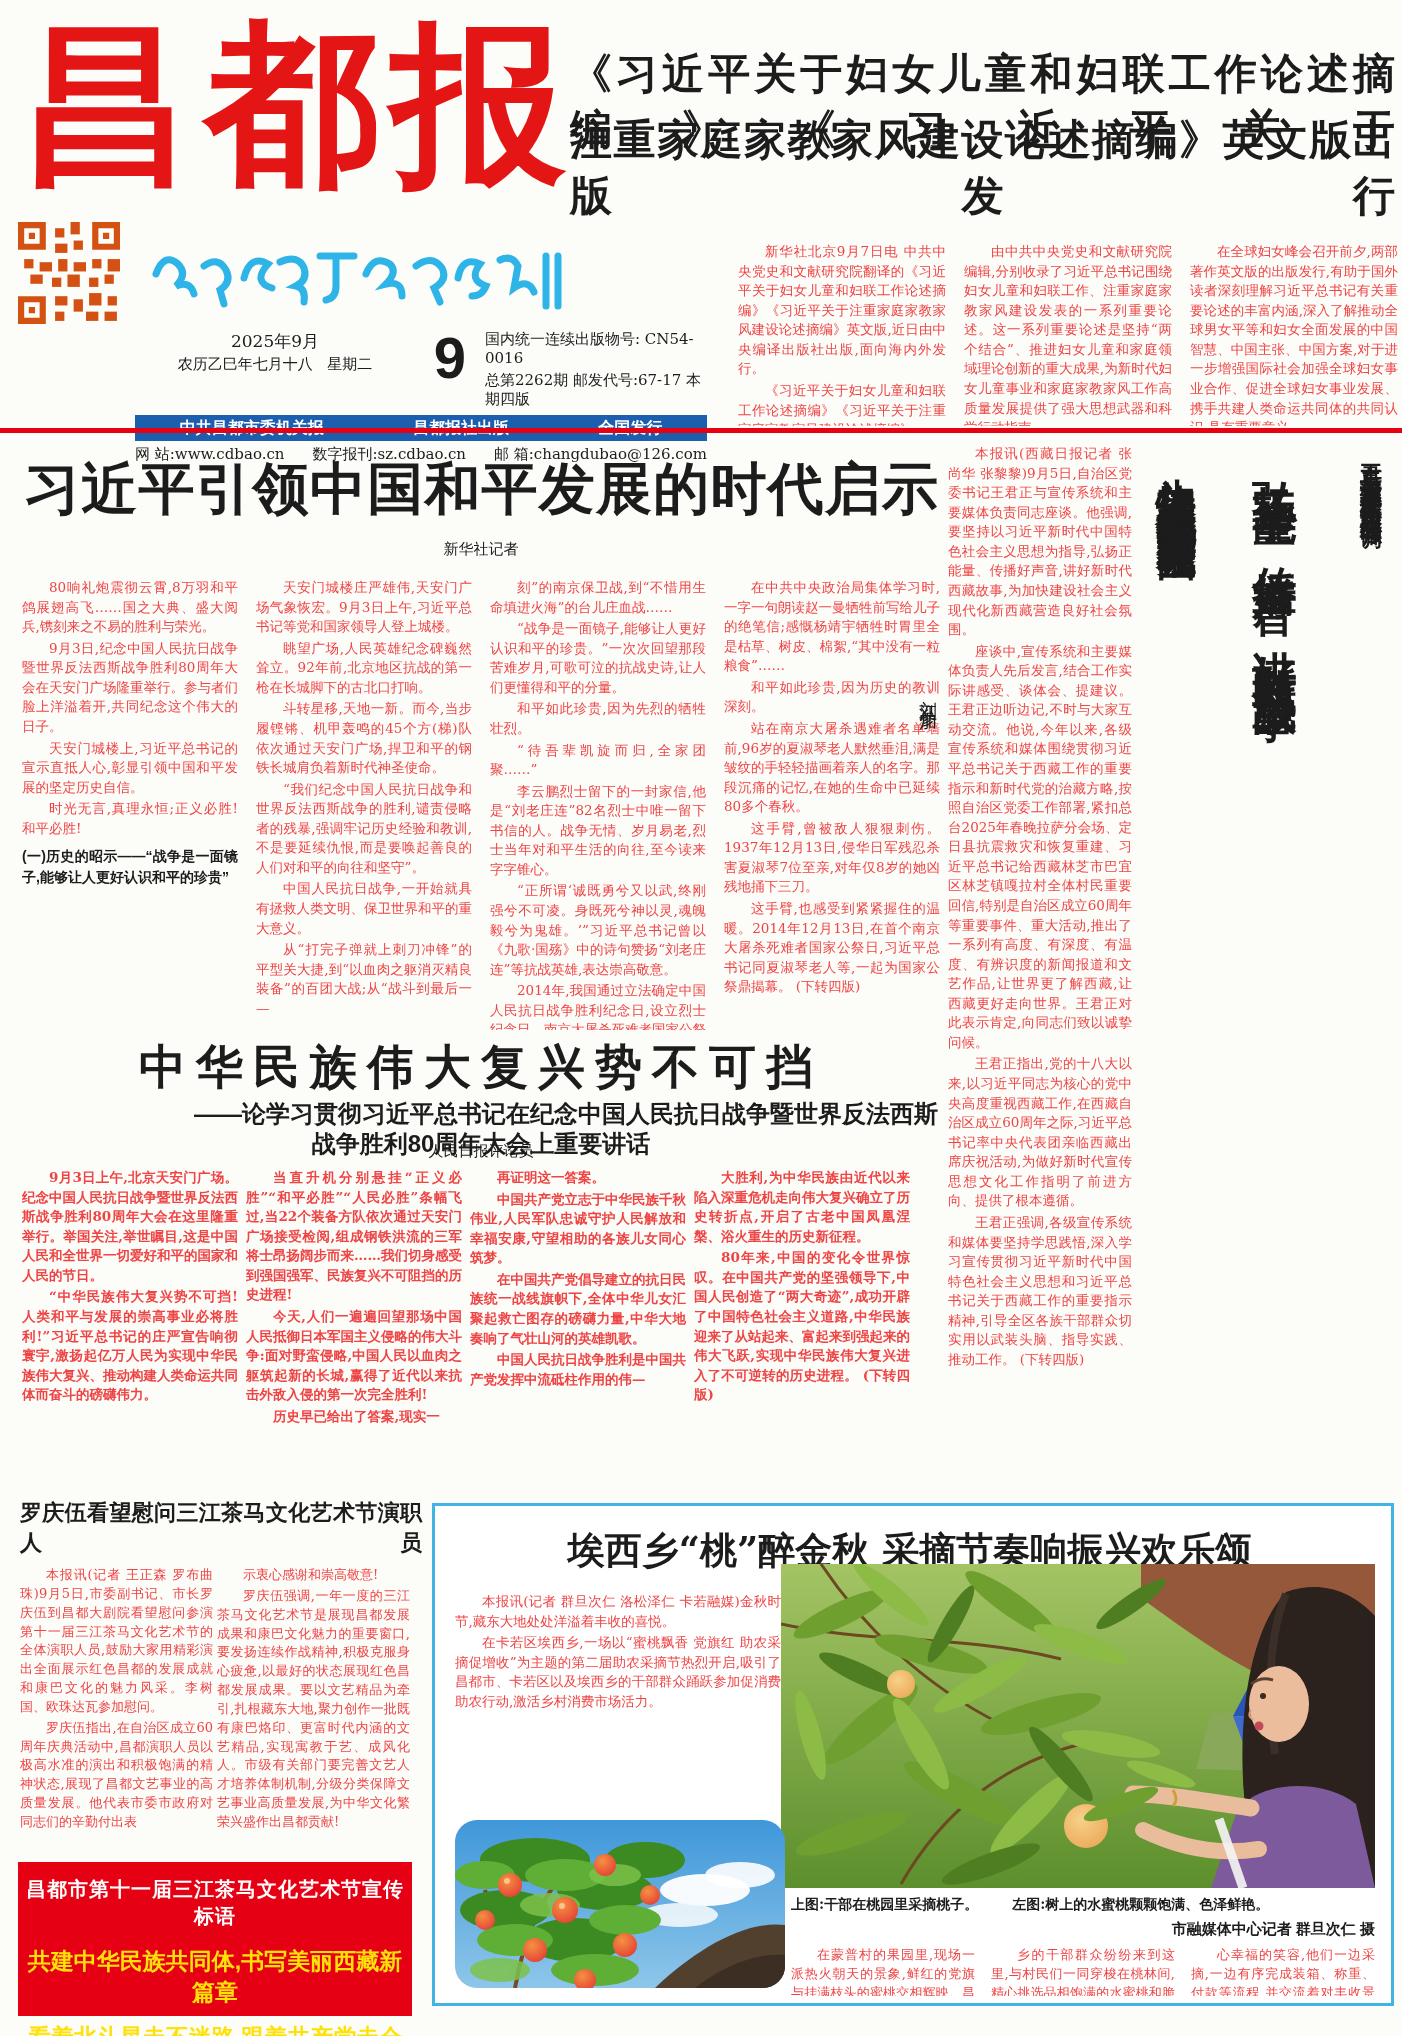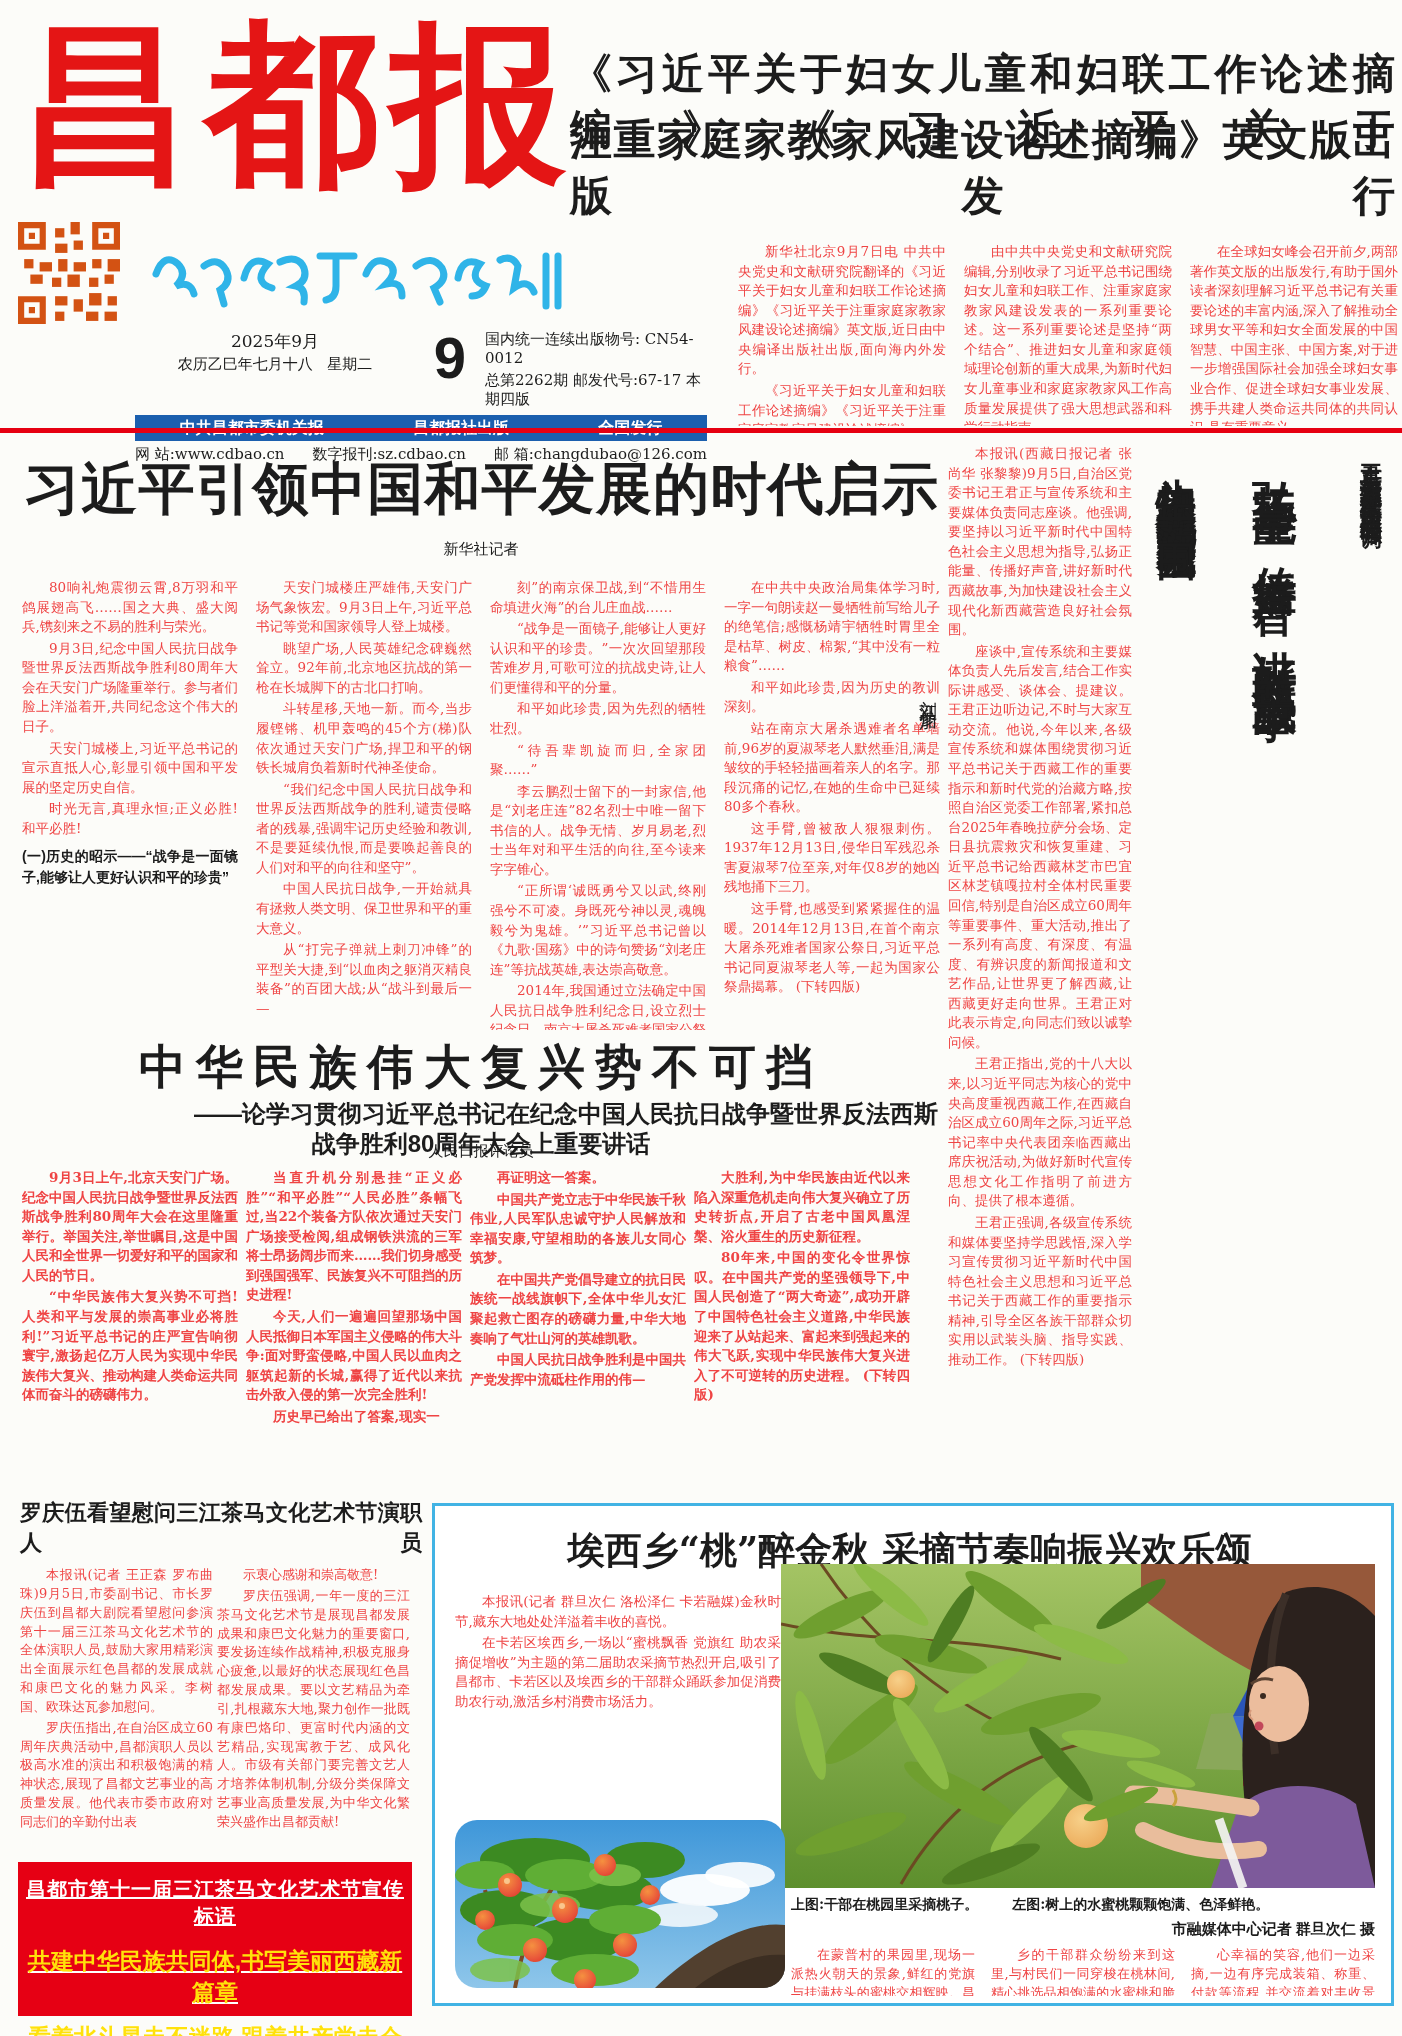--- a/index.html
+++ b/index.html
@@ -102,21 +102,21 @@
     <div style="display:flex;align-items:flex-start;">
       <div style="width:280px;text-align:center;">
         <div style="font-size:17px;">2025年9月</div>
         <div style="font-size:15px;margin-top:2px;">
           <span>农历乙巳年七月十八</span>&nbsp;&nbsp;
           <span>星期二</span>
         </div>
       </div>
       <div class="hei" style="width:70px;font-size:58px;font-weight:bold;line-height:0.95;text-align:center;">9</div>
       <div style="flex:1;">
-        <div style="font-size:15px;">国内统一连续出版物号: CN54-0012</div>
+        <div style="font-size:15px;">国内统一连续出版物号: CN54-0016</div>
         <div style="font-size:15px;margin-top:4px;">总第2262期  邮发代号:67-17  本期四版</div>
       </div>
     </div>
     <div class="bluebar hei" style="margin-top:6px;height:26px;font-size:16px;">
       <span>中共昌都市委机关报</span>
       <span>昌都报社出版</span>
       <span>全国发行</span>
     </div>
     <div style="margin-top:4px;display:flex;justify-content:space-between;font-size:15px;">
       <span>网  站:www.cdbao.cn</span>
@@ -212,21 +212,21 @@
     <div class="col bodytxt" style="width:193px;height:288px;font-size:13px;">
         <p>本报讯(记者 王正森 罗布曲珠)9月5日,市委副书记、市长罗庆伍到昌都大剧院看望慰问参演第十一届三江茶马文化艺术节的全体演职人员,鼓励大家用精彩演出全面展示红色昌都的发展成就和康巴文化的魅力风采。李树国、欧珠达瓦参加慰问。</p>
         <p>罗庆伍指出,在自治区成立60周年庆典活动中,昌都演职人员以极高水准的演出和积极饱满的精神状态,展现了昌都文艺事业的高质量发展。他代表市委市政府对同志们的辛勤付出表</p>
       </div>
     <div class="col bodytxt" style="width:193px;height:288px;font-size:13px;">
         <p>示衷心感谢和崇高敬意!</p>
         <p>罗庆伍强调,一年一度的三江茶马文化艺术节是展现昌都发展成果和康巴文化魅力的重要窗口,要发扬连续作战精神,积极克服身心疲惫,以最好的状态展现红色昌都发展成果。要以文艺精品为牵引,扎根藏东大地,聚力创作一批既有康巴烙印、更富时代内涵的文艺精品,实现寓教于艺、成风化人。市级有关部门要完善文艺人才培养体制机制,分级分类保障文艺事业高质量发展,为中华文化繁荣兴盛作出昌都贡献!</p>
       </div>
   </div>
 
-  <div class="abs slogan-box" style="left:18px;top:1862px;width:394px;height:154px;text-decoration:underline;">
+  <div class="abs slogan-box" style="left:18px;top:1862px;width:394px;height:154px;">
     <div style="font-size:20px;font-weight:bold;margin-top:14px;letter-spacing:1px;">昌都市第十一届三江茶马文化艺术节宣传标语</div>
     <div class="hei slogan-yellow" style="font-size:23px;margin-top:16px;">共建中华民族共同体,书写美丽西藏新篇章</div>
     <div class="hei slogan-yellow" style="font-size:23px;margin-top:14px;">看着北斗星走不迷路,跟着共产党走会幸福</div>
   </div>
 
   <div class="abs" style="left:432px;top:1503px;width:956px;height:497px;border:3px solid #41b3e4;background:#fff;">
 
     <div class="abs" style="left:0;top:20px;width:950px;text-align:center;font-size:37px;font-weight:bold;font-family:'DejaVu Serif','Liberation Serif',serif;">埃西乡“桃”醉金秋 采摘节奏响振兴欢乐颂</div>
 
     <div class="abs col bodytxt" style="left:20px;top:86px;width:326px;height:222px;font-size:13.5px;">

